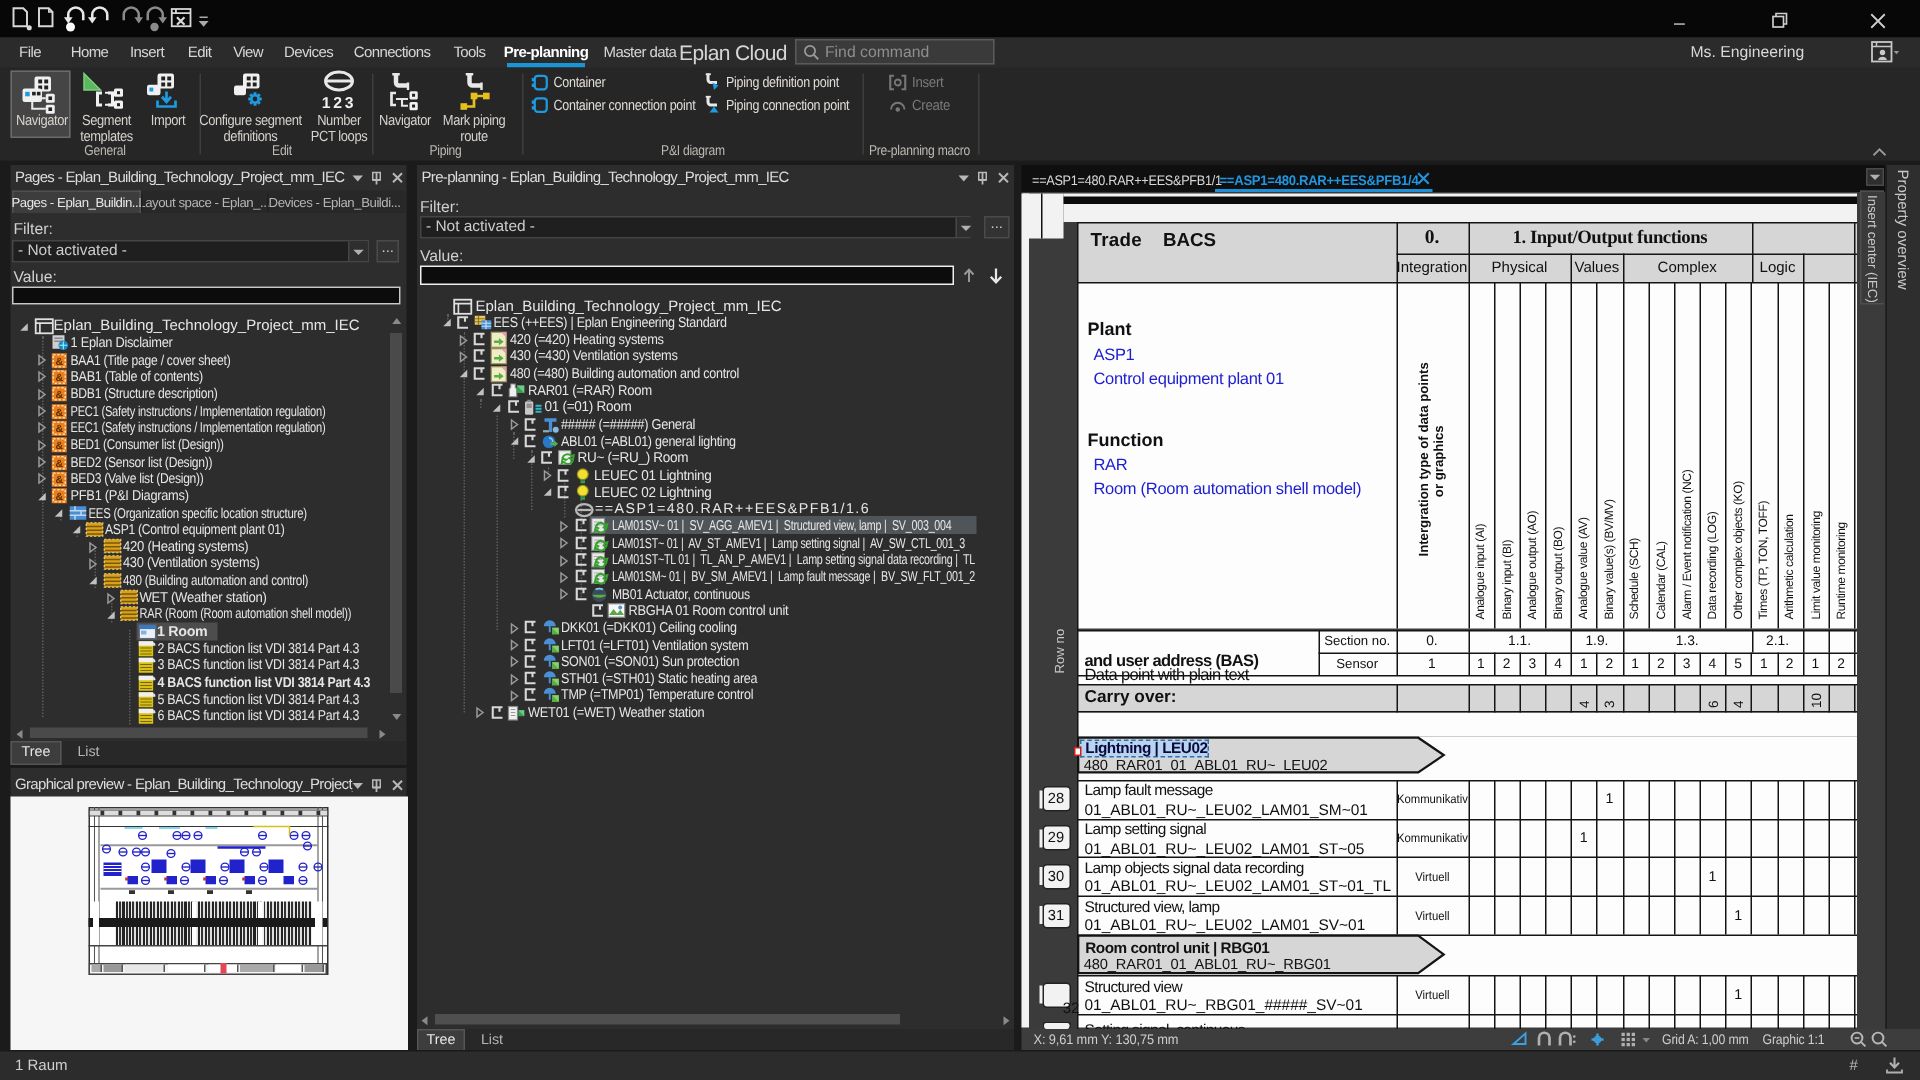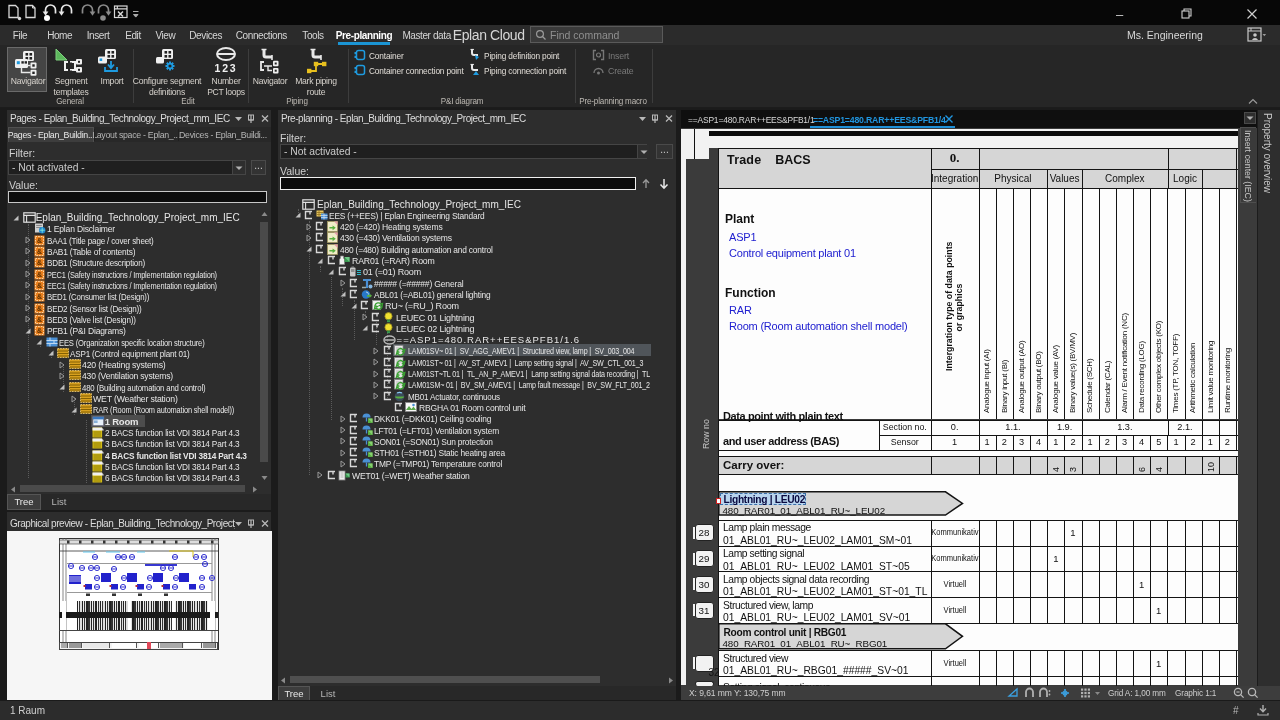--- a/index.html
+++ b/index.html
@@ -1113,20 +1113,21 @@
 <div style="left:1115.88px;top:676px;width:1px;height:9.5px;background:#141414;"></div>
 <div style="left:1133.04px;top:676px;width:1px;height:9.5px;background:#141414;"></div>
 <div style="left:1150.2px;top:676px;width:1px;height:9.5px;background:#141414;"></div>
 <div style="left:1167.3600000000001px;top:676px;width:1px;height:9.5px;background:#141414;"></div>
 <div style="left:1184.52px;top:676px;width:1px;height:9.5px;background:#141414;"></div>
 <div style="left:1201.68px;top:676px;width:1px;height:9.5px;background:#141414;"></div>
 <div style="left:1218.8400000000001px;top:676px;width:1px;height:9.5px;background:#141414;"></div>
 <div style="left:1236.0px;top:676px;width:1px;height:9.5px;background:#141414;"></div>
 <div style="left:727px;top:153px;font-size:12.5px;color:#111;white-space:nowrap;font-weight:bold;"><span style="letter-spacing:0.2px">Trade</span>&nbsp;&nbsp;&nbsp;&nbsp;<span>BACS</span></div>
 <div style="left:930.7px;top:147.5px;width:47.89999999999998px;height:21.5px;font-size:13px;color:#111;display:flex;align-items:center;justify-content:center;white-space:nowrap;font-family:'Liberation Serif',serif;font-weight:bold;">0.</div>
+<div style="left:978.6px;top:147.5px;width:189.19999999999993px;height:21.5px;font-size:12.5px;color:#111;display:flex;align-items:center;justify-content:center;white-space:nowrap;font-family:'Liberation Serif',serif;font-weight:bold;letter-spacing:-0.3px;">1. Input/Output functions</div>
 <div style="left:930.7px;top:169px;width:47.89999999999998px;height:19.3px;font-size:10px;color:#111;display:flex;align-items:center;justify-content:center;white-space:nowrap;">Integration</div>
 <div style="left:978.6px;top:169px;width:68.8px;height:19.3px;font-size:10px;color:#111;display:flex;align-items:center;justify-content:center;white-space:nowrap;">Physical</div>
 <div style="left:1047.4px;top:169px;width:34.4px;height:19.3px;font-size:10px;color:#111;display:flex;align-items:center;justify-content:center;white-space:nowrap;">Values</div>
 <div style="left:1081.8px;top:169px;width:86px;height:19.3px;font-size:10px;color:#111;display:flex;align-items:center;justify-content:center;white-space:nowrap;">Complex</div>
 <div style="left:1167.8px;top:169px;width:34.4px;height:19.3px;font-size:10px;color:#111;display:flex;align-items:center;justify-content:center;white-space:nowrap;">Logic</div>
 <div style="left:725px;top:212px;font-size:12px;color:#111;white-space:nowrap;font-weight:bold;">Plant</div>
 <div style="left:729px;top:230.5px;font-size:11px;color:#2020d0;white-space:nowrap;letter-spacing:-0.2px;">ASP1</div>
 <div style="left:729px;top:246.5px;font-size:11px;color:#2020d0;white-space:nowrap;letter-spacing:-0.2px;">Control equipment plant 01</div>
 <div style="left:725px;top:286px;font-size:12px;color:#111;white-space:nowrap;font-weight:bold;">Function</div>
 <div style="left:729px;top:304px;font-size:11px;color:#2020d0;white-space:nowrap;letter-spacing:-0.2px;">RAR</div>
@@ -1140,21 +1141,21 @@
 <div style="left:1068.2px;top:413px;transform-origin:0 0;transform:rotate(-90deg);font-size:8px;line-height:9.5px;color:#111;white-space:nowrap;letter-spacing:-0.25px;">Binary value(s) (BV/MV)</div>
 <div style="left:1085.4px;top:413px;transform-origin:0 0;transform:rotate(-90deg);font-size:8px;line-height:9.5px;color:#111;white-space:nowrap;letter-spacing:-0.25px;">Schedule (SCH)</div>
 <div style="left:1102.5px;top:413px;transform-origin:0 0;transform:rotate(-90deg);font-size:8px;line-height:9.5px;color:#111;white-space:nowrap;letter-spacing:-0.25px;">Calendar (CAL)</div>
 <div style="left:1119.7px;top:413px;transform-origin:0 0;transform:rotate(-90deg);font-size:8px;line-height:9.5px;color:#111;white-space:nowrap;letter-spacing:-0.25px;">Alarm / Event notification (NC)</div>
 <div style="left:1136.9px;top:413px;transform-origin:0 0;transform:rotate(-90deg);font-size:8px;line-height:9.5px;color:#111;white-space:nowrap;letter-spacing:-0.25px;">Data recording (LOG)</div>
 <div style="left:1154.0px;top:413px;transform-origin:0 0;transform:rotate(-90deg);font-size:8px;line-height:9.5px;color:#111;white-space:nowrap;letter-spacing:-0.25px;">Other complex objects (KO)</div>
 <div style="left:1171.2px;top:413px;transform-origin:0 0;transform:rotate(-90deg);font-size:8px;line-height:9.5px;color:#111;white-space:nowrap;letter-spacing:-0.25px;">Times (TP, TON, TOFF)</div>
 <div style="left:1188.3px;top:413px;transform-origin:0 0;transform:rotate(-90deg);font-size:8px;line-height:9.5px;color:#111;white-space:nowrap;letter-spacing:-0.25px;">Arithmetic calculation</div>
 <div style="left:1205.5px;top:413px;transform-origin:0 0;transform:rotate(-90deg);font-size:8px;line-height:9.5px;color:#111;white-space:nowrap;letter-spacing:-0.25px;">Limit value monitoring</div>
 <div style="left:1222.7px;top:413px;transform-origin:0 0;transform:rotate(-90deg);font-size:8px;line-height:9.5px;color:#111;white-space:nowrap;letter-spacing:-0.25px;">Runtime monitoring</div>
-<div style="left:723px;top:410px;font-size:11px;color:#111;white-space:nowrap;letter-spacing:-0.4px;font-weight:bold;">Data point with plain text</div>
+<div style="left:723px;top:444px;font-size:11px;color:#111;white-space:nowrap;letter-spacing:-0.4px;font-weight:normal;">Data point with plain text</div>
 <div style="left:723px;top:434.5px;font-size:11px;color:#111;white-space:nowrap;letter-spacing:-0.4px;font-weight:bold;">and user address (BAS)</div>
 <div style="left:878.9px;top:419.5px;width:51.80000000000007px;height:15.1px;font-size:8.8px;color:#111;display:flex;align-items:center;justify-content:center;white-space:nowrap;">Section no.</div>
 <div style="left:878.9px;top:434.6px;width:51.80000000000007px;height:15.1px;font-size:8.8px;color:#111;display:flex;align-items:center;justify-content:center;white-space:nowrap;">Sensor</div>
 <div style="left:930.7px;top:419.5px;width:47.89999999999998px;height:15.1px;font-size:9.2px;color:#111;display:flex;align-items:center;justify-content:center;white-space:nowrap;">0.</div>
 <div style="left:978.6px;top:419.5px;width:68.8px;height:15.1px;font-size:9.2px;color:#111;display:flex;align-items:center;justify-content:center;white-space:nowrap;">1.1.</div>
 <div style="left:1047.4px;top:419.5px;width:34.4px;height:15.1px;font-size:9.2px;color:#111;display:flex;align-items:center;justify-content:center;white-space:nowrap;">1.9.</div>
 <div style="left:1081.8px;top:419.5px;width:86px;height:15.1px;font-size:9.2px;color:#111;display:flex;align-items:center;justify-content:center;white-space:nowrap;">1.3.</div>
 <div style="left:1167.8px;top:419.5px;width:34.4px;height:15.1px;font-size:9.2px;color:#111;display:flex;align-items:center;justify-content:center;white-space:nowrap;">2.1.</div>
 <div style="left:930.7px;top:434.6px;width:47.89999999999998px;height:15.1px;font-size:9.2px;color:#111;display:flex;align-items:center;justify-content:center;white-space:nowrap;">1</div>
 <div style="left:978.6px;top:434.6px;width:17.16px;height:15.1px;font-size:9.2px;color:#111;display:flex;align-items:center;justify-content:center;white-space:nowrap;">1</div>
@@ -1184,21 +1185,21 @@
     </svg>
 <div style="left:720.0px;top:493.1px;width:86px;height:12px;background:#b8d4ee;border:1px dashed #3a6ea8;"></div>
 <div style="left:715.5px;top:498.1px;width:5.5px;height:5.5px;background:#fff;border:1.5px solid #d02020;"></div>
 <div style="left:723.5px;top:494.1px;font-size:10.2px;color:#0a0a40;white-space:nowrap;letter-spacing:-0.3px;font-weight:bold;">Lightning | LEU02</div>
 <div style="left:722.5px;top:505.40000000000003px;font-size:9.8px;color:#111;white-space:nowrap;letter-spacing:-0.1px;">480_RAR01_01_ABL01_RU~_LEU02</div>
 <svg style="left:717.5px;top:623.4px" width="248" height="26.6" viewBox="0 0 248 26.6">
       <path d="M0.8 0.8 H227.5 L244.5 13.3 L227.5 25.8 H0.8 z" fill="#d6d6d6" stroke="#141414" stroke-width="1.5"></path>
     </svg>
 <div style="left:723.5px;top:626.9px;font-size:10.2px;color:#111;white-space:nowrap;letter-spacing:-0.3px;font-weight:bold;">Room control unit | RBG01</div>
 <div style="left:722.5px;top:638.1999999999999px;font-size:9.8px;color:#111;white-space:nowrap;letter-spacing:-0.1px;">480_RAR01_01_ABL01_RU~_RBG01</div>
-<div style="left:723px;top:522.0px;font-size:10.3px;color:#111;white-space:nowrap;letter-spacing:-0.4px;">Lamp plain message</div>
+<div style="left:723px;top:522.0px;font-size:10.3px;color:#111;white-space:nowrap;letter-spacing:-0.4px;">Lamp fault message</div>
 <div style="left:723px;top:534.5px;font-size:10.3px;color:#111;white-space:nowrap;">01_ABL01_RU~_LEU02_LAM01_SM~01</div>
 <div style="left:930.7px;top:519.5px;width:47.89999999999998px;height:26px;font-size:8.2px;color:#111;display:flex;align-items:center;justify-content:center;white-space:nowrap;transform:scaleX(0.92);">Kommunikativ</div>
 <div style="left:1064.4px;top:519.5px;width:17.16px;height:26px;font-size:9.5px;color:#111;display:flex;align-items:center;justify-content:center;white-space:nowrap;">1</div>
 <div style="left:723px;top:548.0px;font-size:10.3px;color:#111;white-space:nowrap;letter-spacing:-0.4px;">Lamp setting signal</div>
 <div style="left:723px;top:560.5px;font-size:10.3px;color:#111;white-space:nowrap;">01_ABL01_RU~_LEU02_LAM01_ST~05</div>
 <div style="left:930.7px;top:545.5px;width:47.89999999999998px;height:26px;font-size:8.2px;color:#111;display:flex;align-items:center;justify-content:center;white-space:nowrap;transform:scaleX(0.92);">Kommunikativ</div>
 <div style="left:1047.24px;top:545.5px;width:17.16px;height:26px;font-size:9.5px;color:#111;display:flex;align-items:center;justify-content:center;white-space:nowrap;">1</div>
 <div style="left:723px;top:573.9px;font-size:10.3px;color:#111;white-space:nowrap;letter-spacing:-0.4px;">Lamp objects signal data recording</div>
 <div style="left:723px;top:586.4px;font-size:10.3px;color:#111;white-space:nowrap;">01_ABL01_RU~_LEU02_LAM01_ST~01_TL</div>
 <div style="left:930.7px;top:571.4px;width:47.89999999999998px;height:26px;font-size:8.2px;color:#111;display:flex;align-items:center;justify-content:center;white-space:nowrap;transform:scaleX(0.92);">Virtuell</div>

